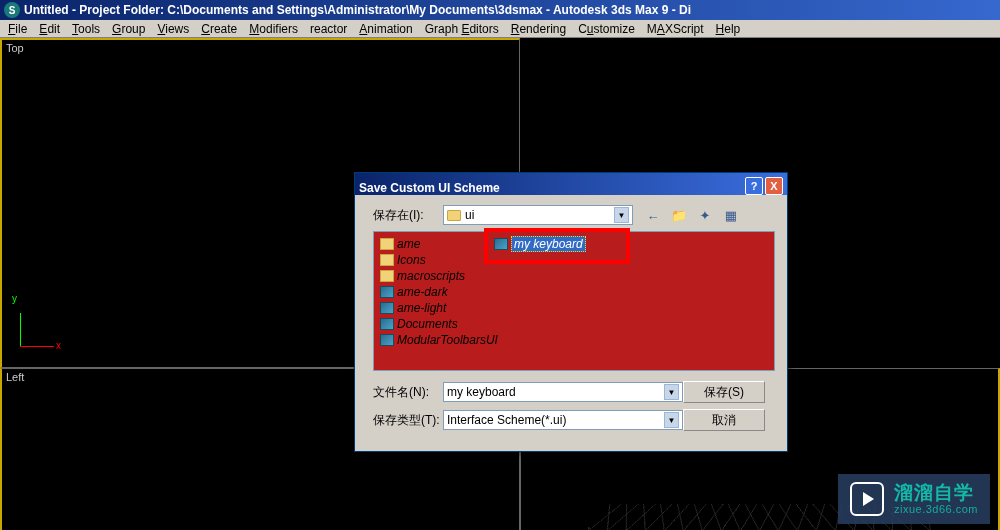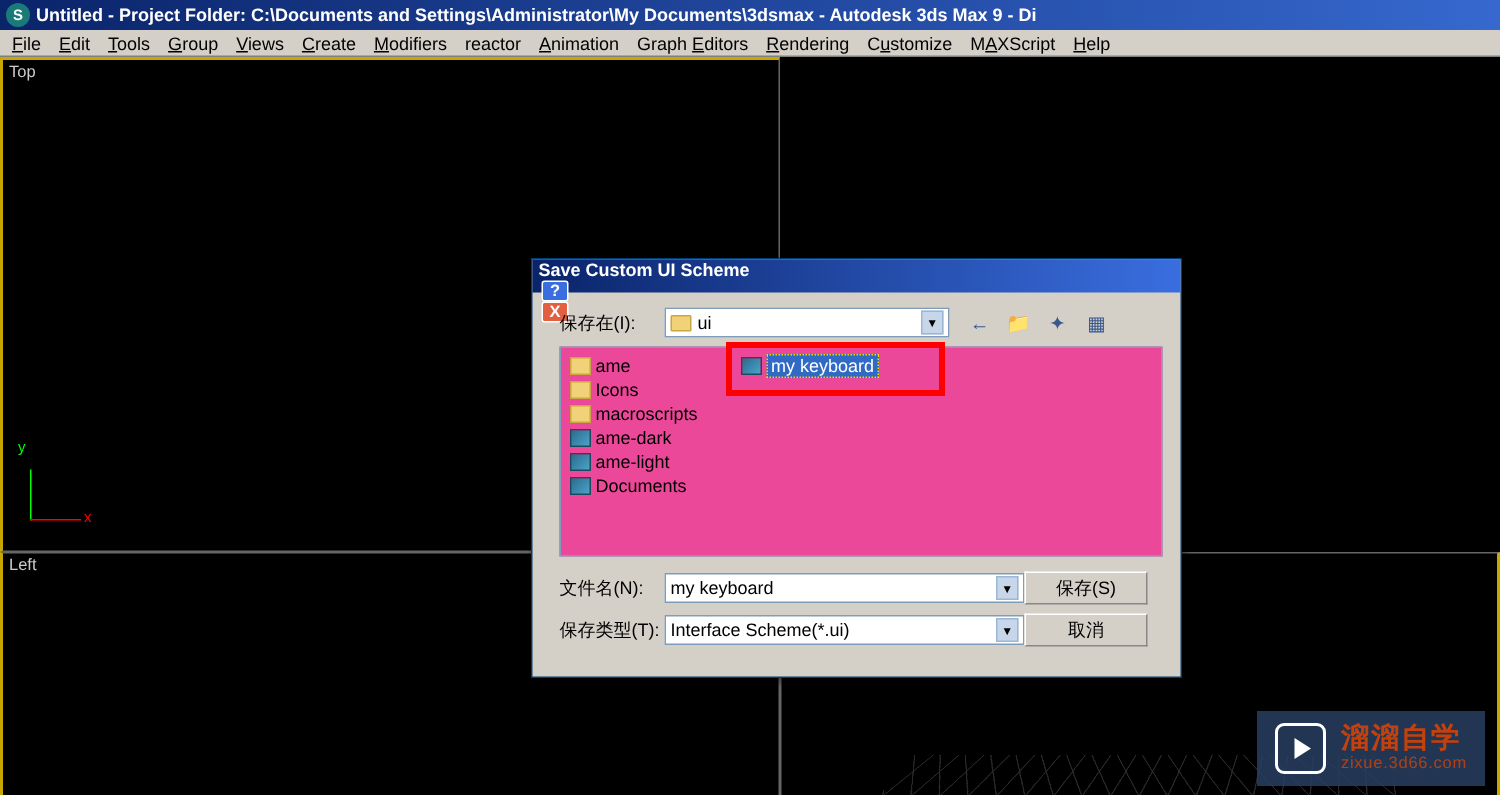--- a/index.html
+++ b/index.html
@@ -106,23 +106,22 @@
   background: #d4d0c8;
   border: 1px solid #003c74;
   box-shadow: 2px 2px 6px rgba(0,0,0,0.5);
 }
 .dialog-title {
   background: linear-gradient(to right, #0A246A, #3A6EDF);
   color: #fff;
   font-weight: bold;
   height: 22px;
   display: flex;
-  align-items: flex-start;
+  align-items: flex-end;
   padding: 0 4px;
-  flex-direction: column;
 }
 .dialog-title .dt-text { flex: 1; }
 .dialog-title .dt-btn {
   width: 18px; height: 18px;
   margin-left: 2px;
   display: flex;
   align-items: center;
   justify-content: center;
   font-size: 11px;
   border-radius: 2px;
@@ -174,26 +173,27 @@
 .til {
   width: 20px; height: 20px;
   display: flex;
   align-items: center;
   justify-content: center;
   font-size: 13px;
   color: #39598e;
 }
 
 .filelist {
-  background: #ec4899;
+  background: #b91c1c;
   border: 1px solid #7f9db9;
   height: 140px;
   padding: 4px;
   margin: 4px 0 10px 0;
   position: relative;
+  font-style: italic;
 }
 .file-item {
   display: flex;
   align-items: center;
   height: 16px;
   padding: 0 2px;
 }
 .file-ico {
   width: 14px; height: 12px;
   margin-right: 3px;
@@ -237,21 +237,21 @@
   align-items: center;
   justify-content: center;
 }
 
 
 .watermark {
   position: absolute;
   right: 10px;
   bottom: 6px;
   background: rgba(40,63,99,0.85);
-  color: #c2410c;
+  color: #14b8a6;
   padding: 8px 12px;
   display: flex;
   align-items: center;
   gap: 10px;
 }
 .wm-logo {
   width: 34px; height: 34px;
   border: 2px solid #fff;
   border-radius: 6px;
   display: flex;
@@ -354,20 +354,24 @@
             <span>ame-dark</span>
           </div>
           <div class="file-item">
             <span class="ui-ico"></span>
             <span>ame-light</span>
           </div>
           <div class="file-item">
             <span class="ui-ico"></span>
             <span>Documents</span>
           </div>
+          <div class="file-item">
+            <span class="ui-ico"></span>
+            <span>ModularToolbarsUI</span>
+          </div>
         </div>
       <div class="selected-file">
         <span class="ui-ico"></span>
         <span class="sel-text">my keyboard</span>
       </div>
     </div>
 
     <div class="dlg-row" style="position:relative">
       <span class="dlg-label">文件名(N):</span>
       <div class="dlg-select" style="width:240px">

